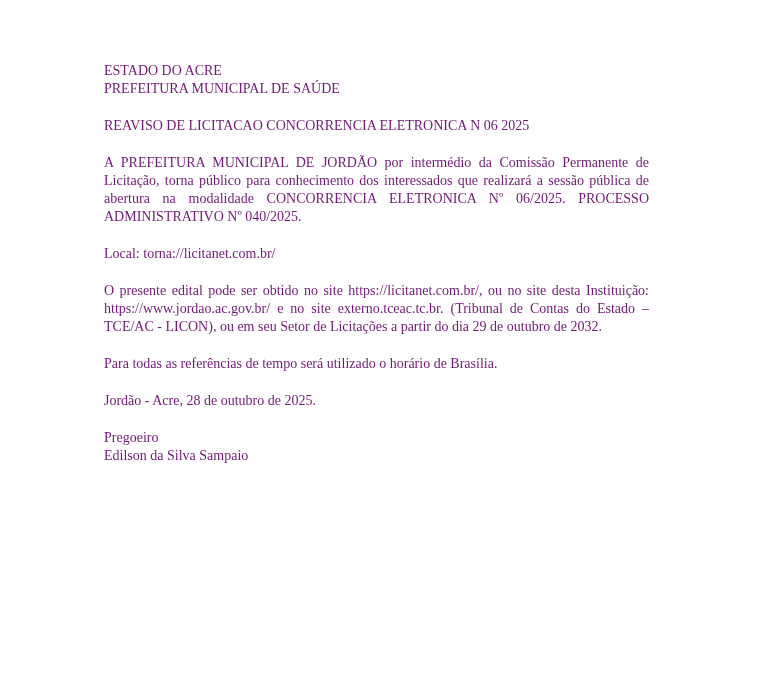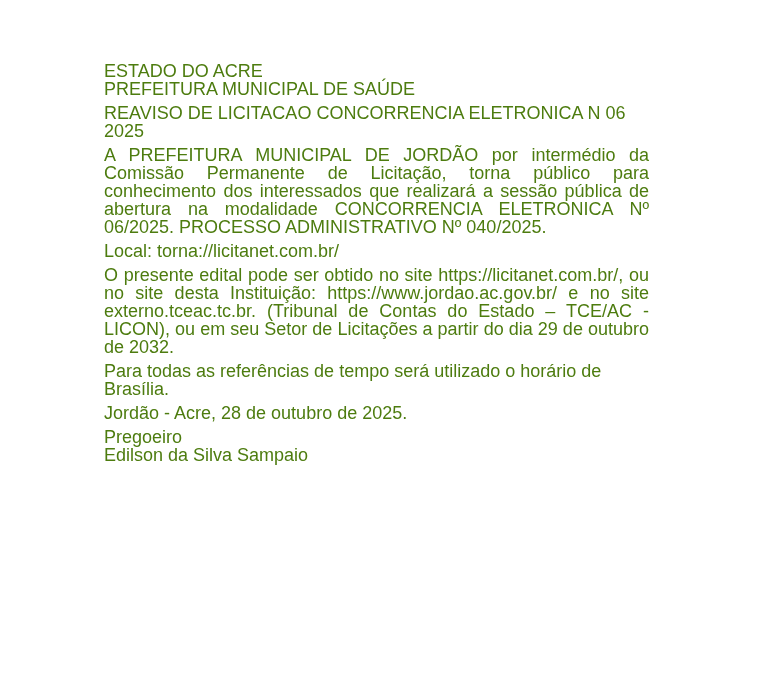--- a/index.html
+++ b/index.html
@@ -22,26 +22,27 @@
     background: #ffffff;
     box-sizing: border-box;
   }
   .doc-body {
     position: absolute;
     left: 104px;
     top: 62px;
     width: 545px;
   }
   .block {
-    font-size: 18px;
+    font-size: 14px;
     line-height: 18px;
-    color: #4d7c0f;
+    color: #701a75;
+    font-family: Liberation Serif, serif;
   }
   .block + .block {
-    margin-top: 6px;
+    margin-top: 19px;
   }
   .justified {
     text-align: justify;
     text-align-last: left;
   }
   .plain {
     text-align: left;
   }
   .heading-lines .hline {
     display: block;

